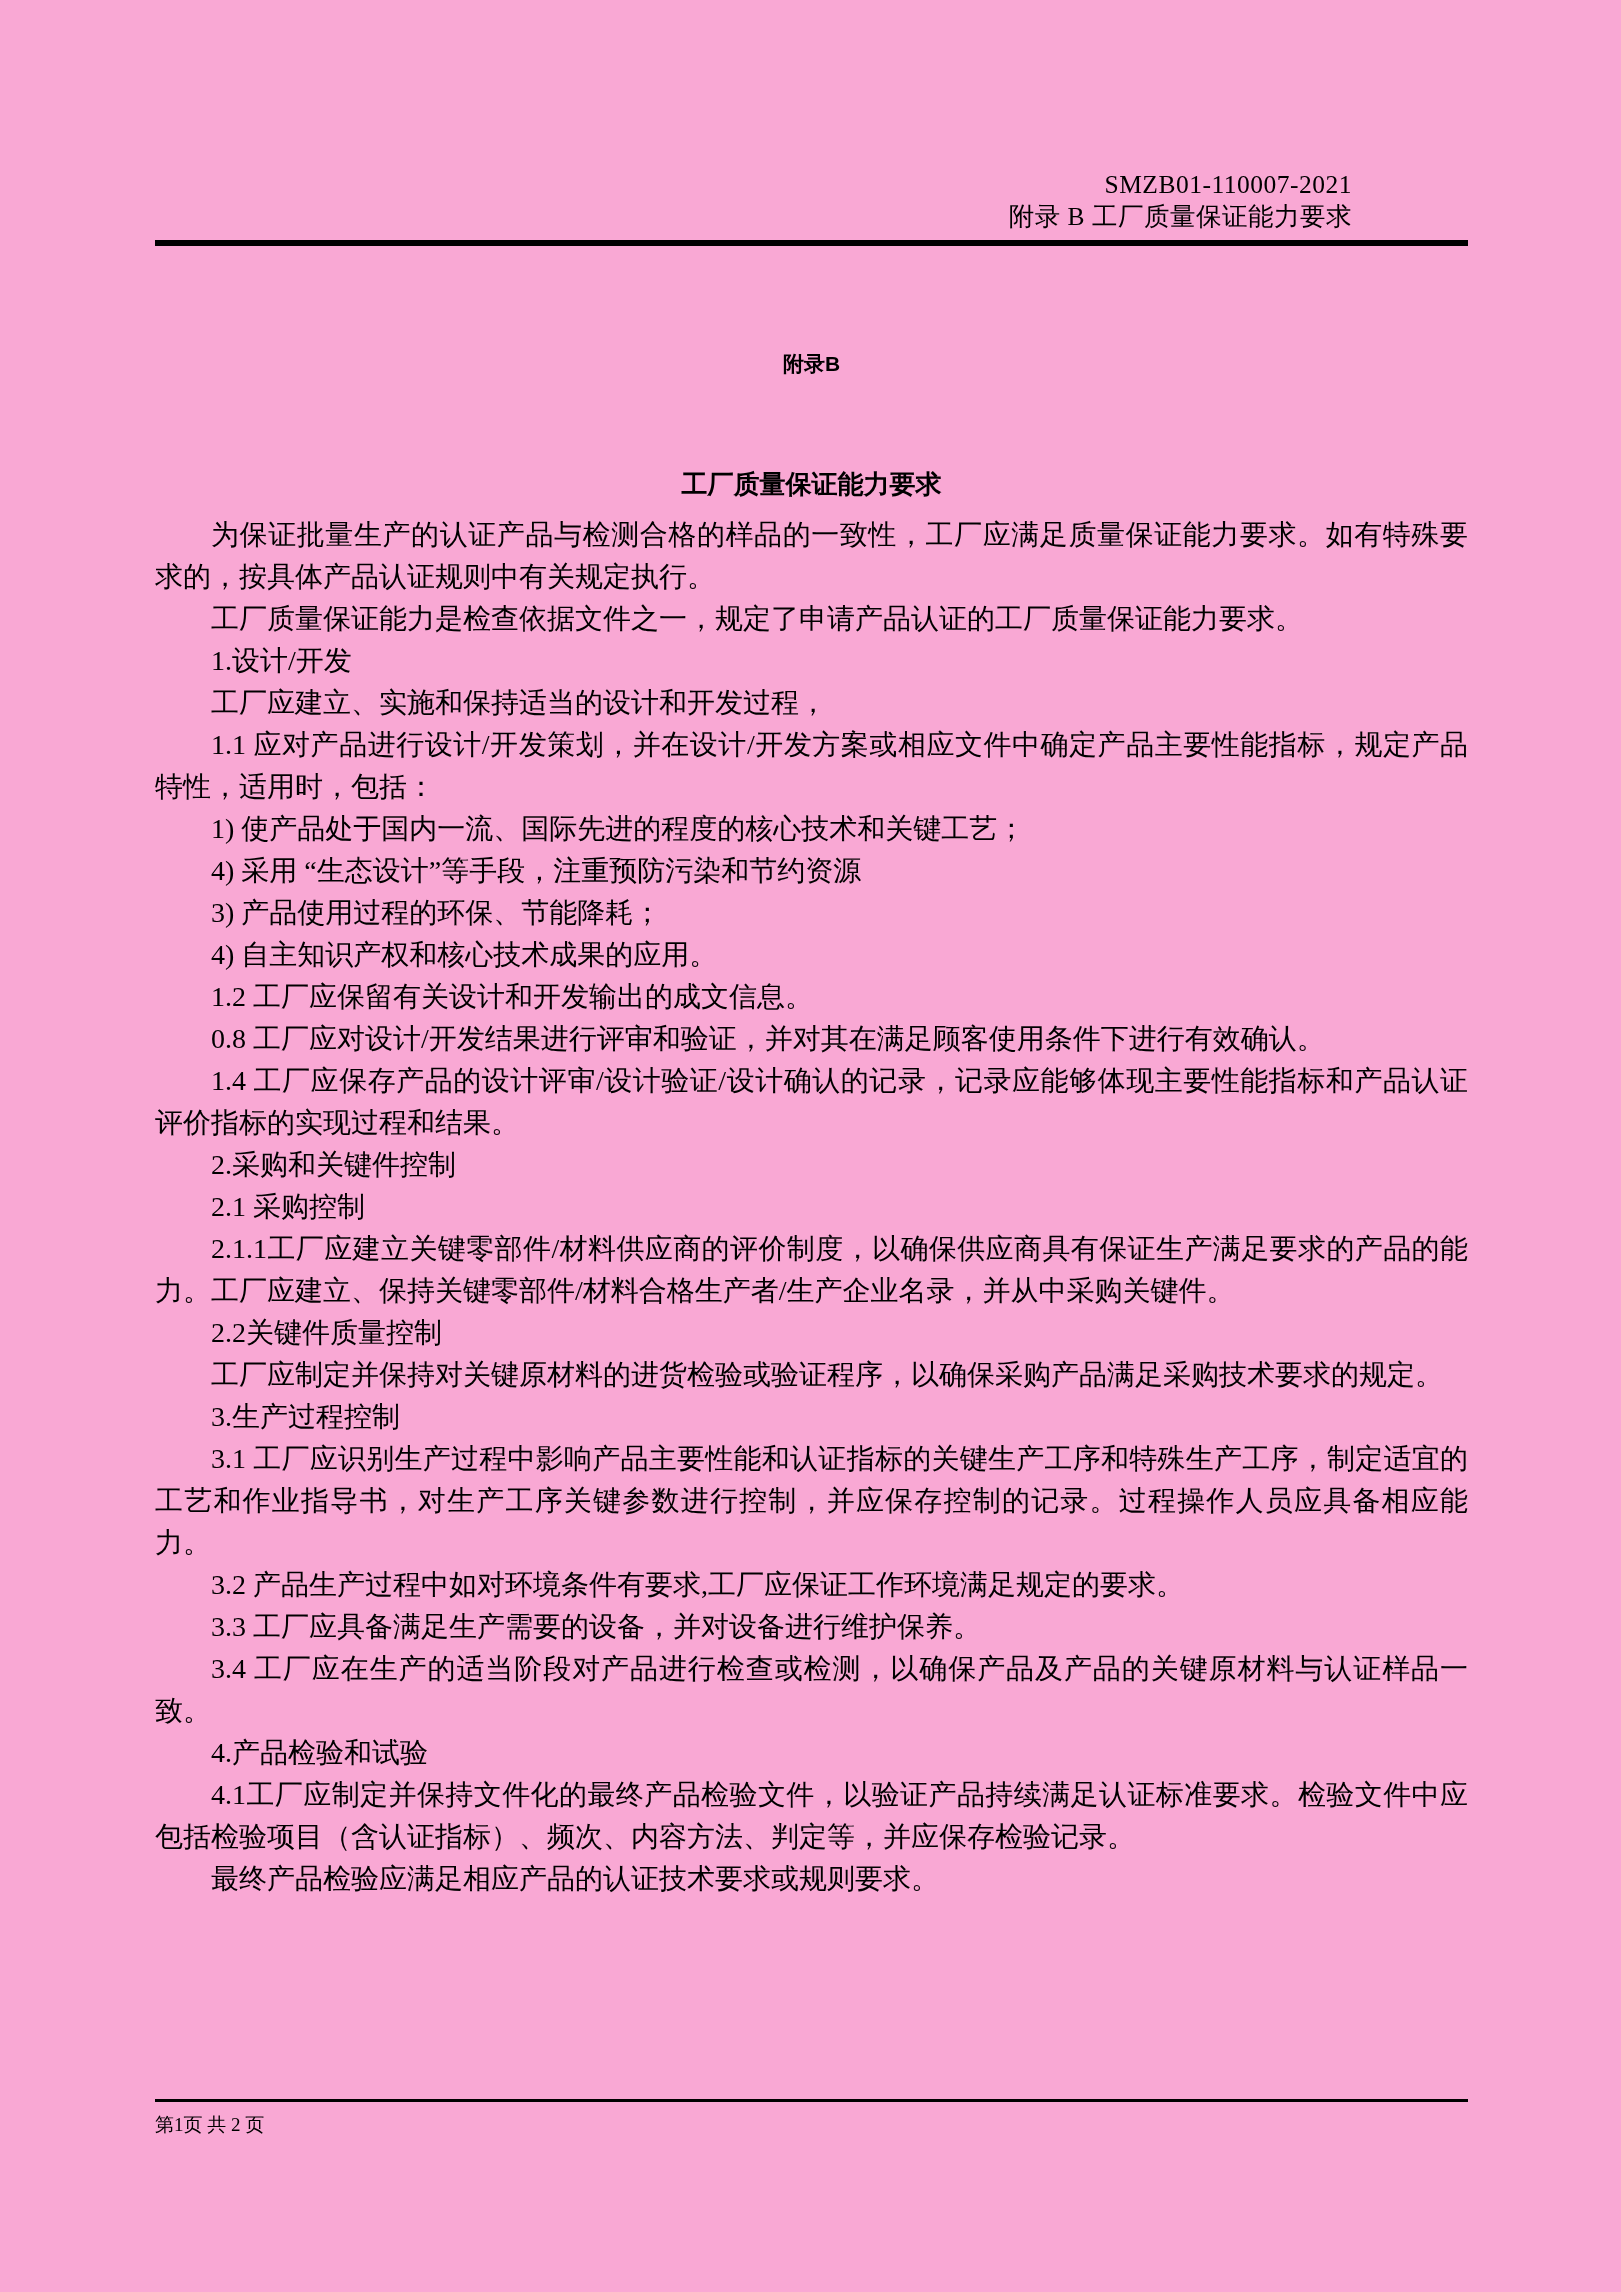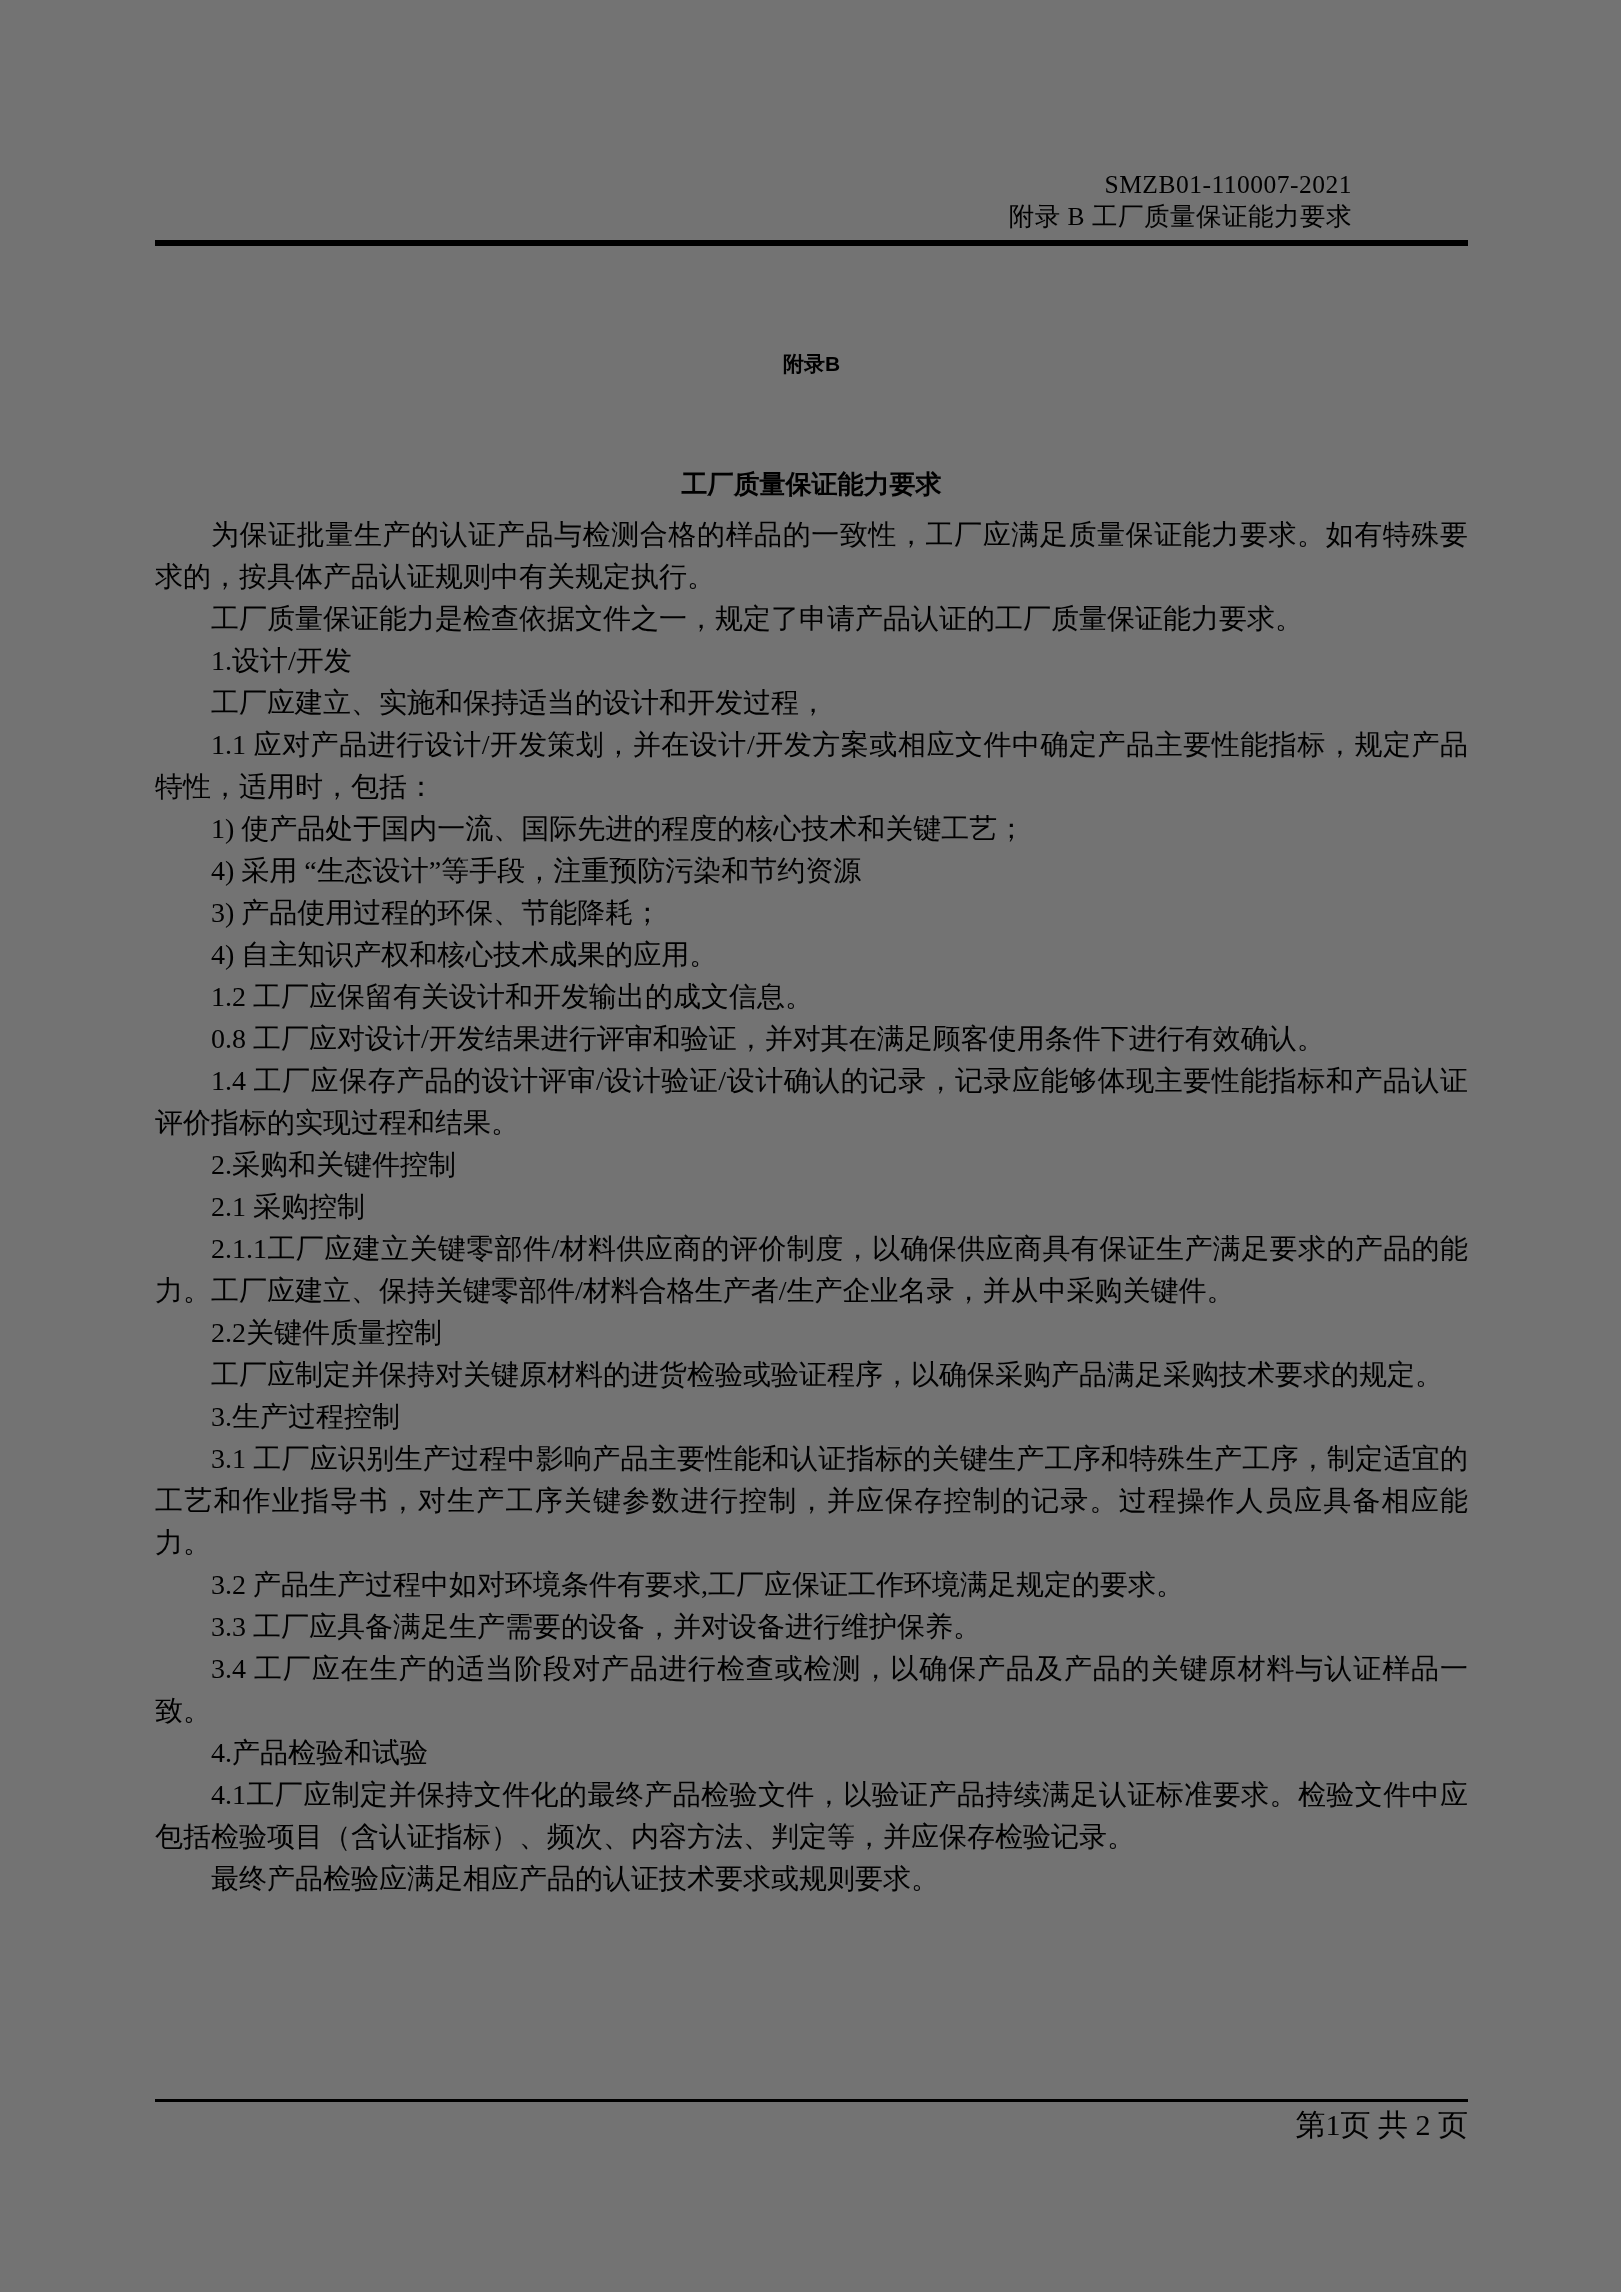--- a/index.html
+++ b/index.html
@@ -11,21 +11,21 @@
     height: 2293px;
     background: #ffffff;
     color: #000000;
     font-family: "Liberation Serif", "DejaVu Serif", serif;
     position: relative;
     overflow: hidden;
   }
   .page {
     position: absolute;
     inset: 0;
-    background: #737373;
+    background: #f9a8d4;
   }
   
   .doc-header {
     position: absolute;
     top: 169px;
     left: 155px;
     width: 1313px;
   }
   .header-lines {
     text-align: right;
@@ -76,22 +76,21 @@
     top: 2099px;
     left: 155px;
     width: 1313px;
   }
   .footer-rule {
     height: 2.9px;
     background: #000000;
   }
   .page-number {
     margin-top: 8.8px;
-    text-align: right;
-    font-size: 30px;
+    font-size: 19px;
     line-height: 27.4px;
   }
 </style>
 </head>
 <body>
 
 <div class="page">
 
   <header class="doc-header">
     <div class="header-lines">

